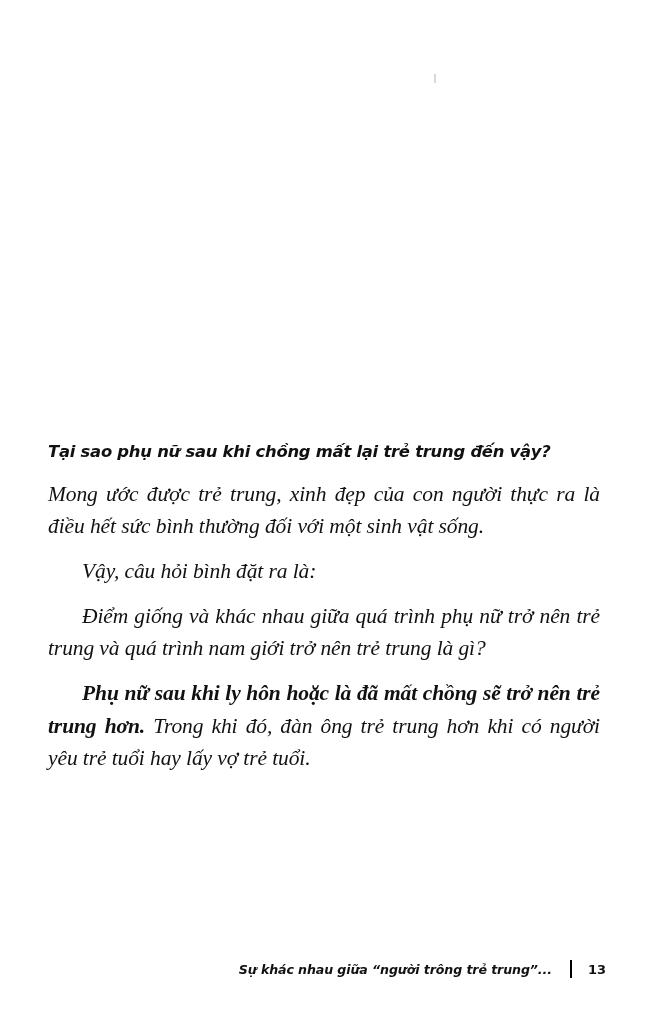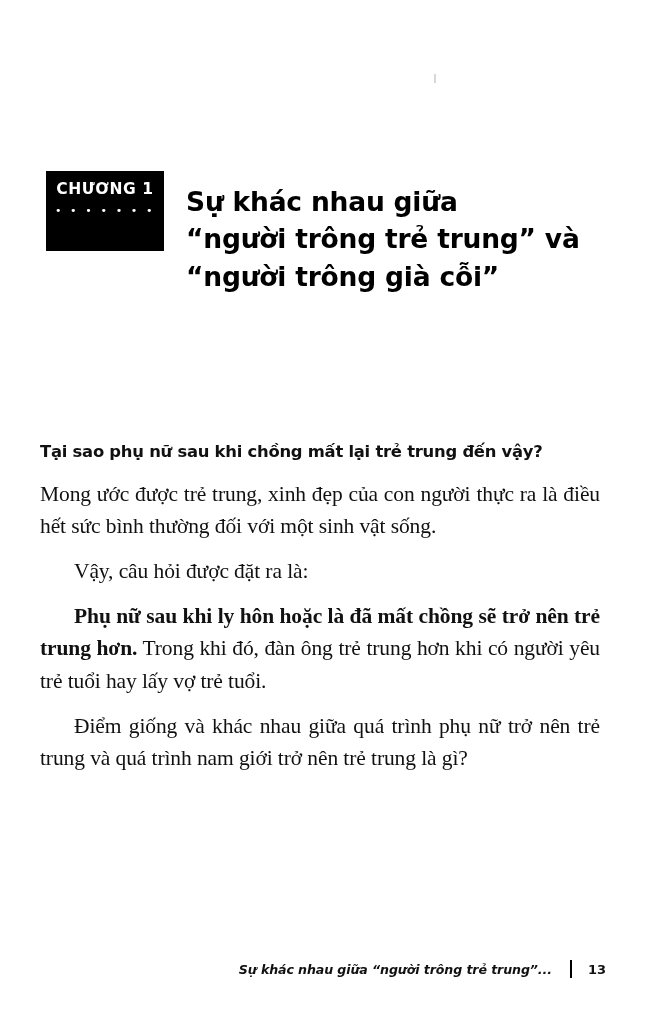--- a/index.html
+++ b/index.html
@@ -68,23 +68,24 @@
     color: #000000;
   }
   .chapter-title .line {
     display: block;
     white-space: nowrap;
   }
 
   
   .body-copy {
     position: absolute;
-    left: 40px;
+    left: 48px;
     right: 50px;
     top: 440px;
+    font-style: italic;
   }
 
   .lead-question {
     font-family: "DejaVu Sans", sans-serif;
     font-weight: bold;
     font-size: 16.4px;
     line-height: 1.5;
     margin: 0 0 13px 0;
     letter-spacing: -0.25px;
   }
@@ -148,39 +149,28 @@
     background: #d8d8d8;
   }
 </style>
 </head>
 <body>
 
 <div class="page">
 
   <div class="speck"></div>
 
-  <div class="chapter-head">
-    <div class="chapter-badge">
-      <span class="badge-label">CHƯƠNG 1</span>
-      <span class="badge-dots">• • • • • • •</span>
-    </div>
-    <h1 class="chapter-title">
-      <span class="line">Sự khác nhau giữa</span>
-      <span class="line">“người trông trẻ trung” và</span>
-      <span class="line">“người trông già cỗi”</span>
-    </h1>
-  </div>
 
   <div class="body-copy">
     <p class="lead-question">Tại sao phụ nữ sau khi chồng mất lại trẻ trung đến vậy?</p>
 
     <p class="para noindent">Mong ước được trẻ trung, xinh đẹp của con người thực ra là điều hết sức bình thường đối với một sinh vật sống.</p>
-    <p class="para indent">Vậy, câu hỏi được đặt ra là:</p>
+    <p class="para indent">Vậy, câu hỏi bình đặt ra là:</p>
+    <p class="para indent">Điểm giống và khác nhau giữa quá trình phụ nữ trở nên trẻ trung và quá trình nam giới trở nên trẻ trung là gì?</p>
     <p class="para indent"><b>Phụ nữ sau khi ly hôn hoặc là đã mất chồng sẽ trở nên trẻ trung hơn.</b><span> Trong khi đó, đàn ông trẻ trung hơn khi có người yêu trẻ tuổi hay lấy vợ trẻ tuổi.</span></p>
-    <p class="para indent">Điểm giống và khác nhau giữa quá trình phụ nữ trở nên trẻ trung và quá trình nam giới trở nên trẻ trung là gì?</p>
   </div>
 
   <div class="footer">
     <span class="footer-text">Sự khác nhau giữa “người trông trẻ trung”...</span>
     <span class="footer-sep"></span>
     <span class="footer-page">13</span>
   </div>
 
 </div>
 

